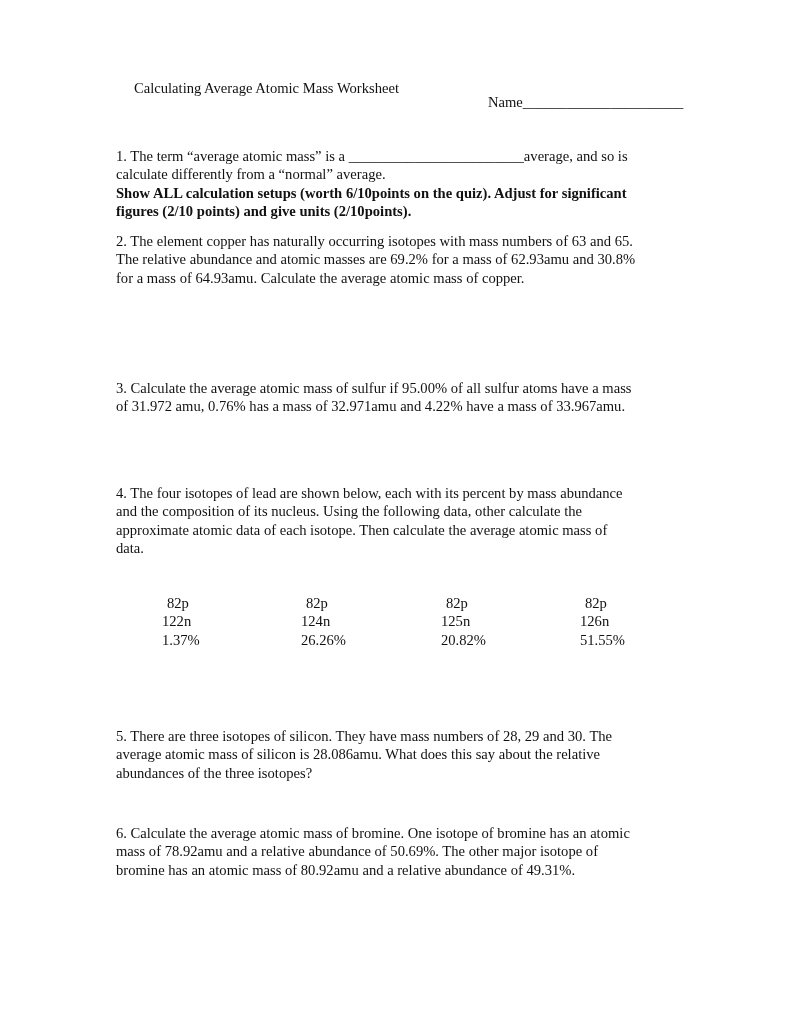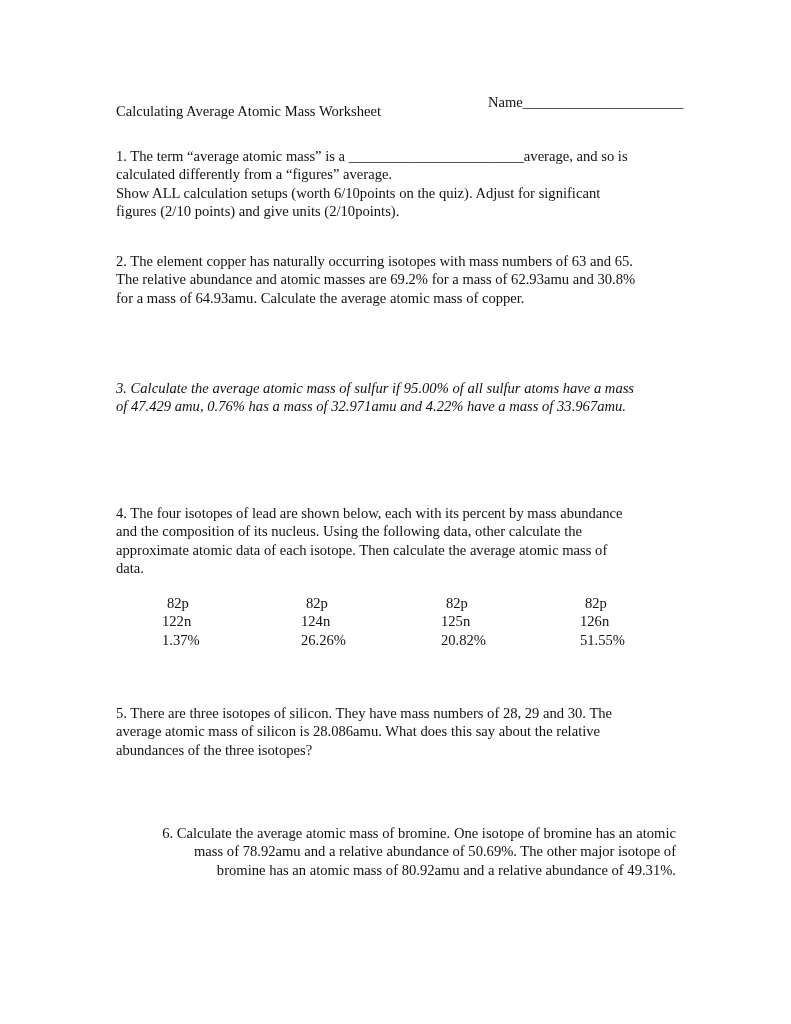--- a/index.html
+++ b/index.html
@@ -1,51 +1,51 @@
 <!DOCTYPE html>
 <html><head>
   <meta charset="utf-8">
   <style>
     html, body { margin: 0; padding: 0; background: #ffffff; }
     body { width: 791px; height: 1024px; position: relative; overflow: hidden;
            font-family: "Liberation Serif", serif; color: #111; font-size: 14.6px; }
     .line { position: absolute; left: 116px; white-space: pre; line-height: 18px; }
-    .bold { font-weight: normal; }
-    .title { top: 102px; }
+    .bold { font-weight: bold; }
+    .title { top: 79px; margin-left: 18px; }
     .name { position: absolute; top: 93px; left: 488px; white-space: pre; line-height: 18px; }
     .q { position: absolute; left: 116px; width: 560px; line-height: 18.3px; }
     .q p { margin: 0; white-space: pre; }
     .iso { position: absolute; line-height: 18.3px; }
     .iso div { white-space: pre; }
   </style>
 </head>
 <body>
 
 <div class="line title">Calculating Average Atomic Mass Worksheet</div>
 <div class="name">Name______________________</div>
 
 <div class="q" style="top:147px;">
   <p>1. The term “average atomic mass” is a ________________________average, and so is</p>
-  <p>calculated differently from a “figures” average.</p>
+  <p>calculate differently from a “normal” average.</p>
   <p class="bold">Show ALL calculation setups (worth 6/10points on the quiz). Adjust for significant</p>
   <p class="bold">figures (2/10 points) and give units (2/10points).</p>
 </div>
 
-<div class="q" style="top:252px;">
+<div class="q" style="top:232px;">
   <p>2. The element copper has naturally occurring isotopes with mass numbers of 63 and 65.</p>
   <p>The relative abundance and atomic masses are 69.2% for a mass of 62.93amu and 30.8%</p>
   <p>for a mass of 64.93amu. Calculate the average atomic mass of copper.</p>
 </div>
 
-<div class="q" style="top:379px;font-style:italic;">
+<div class="q" style="top:379px;">
   <p>3. Calculate the average atomic mass of sulfur if 95.00% of all sulfur atoms have a mass</p>
-  <p>of 47.429 amu, 0.76% has a mass of 32.971amu and 4.22% have a mass of 33.967amu.</p>
+  <p>of 31.972 amu, 0.76% has a mass of 32.971amu and 4.22% have a mass of 33.967amu.</p>
 </div>
 
-<div class="q" style="top:504px;">
+<div class="q" style="top:484px;">
   <p>4. The four isotopes of lead are shown below, each with its percent by mass abundance</p>
   <p>and the composition of its nucleus. Using the following data, other calculate the</p>
   <p>approximate atomic data of each isotope. Then calculate the average atomic mass of</p>
   <p>data.</p>
 </div>
 
 <div class="iso" style="top:594px; left:162px;">
   <div style="padding-left:5px;">82p</div>
   <div>122n</div>
   <div>1.37%</div>
@@ -59,23 +59,23 @@
   <div style="padding-left:5px;">82p</div>
   <div>125n</div>
   <div>20.82%</div>
 </div>
 <div class="iso" style="top:594px; left:580px;">
   <div style="padding-left:5px;">82p</div>
   <div>126n</div>
   <div>51.55%</div>
 </div>
 
-<div class="q" style="top:704px;">
+<div class="q" style="top:727px;">
   <p>5. There are three isotopes of silicon. They have mass numbers of 28, 29 and 30. The</p>
   <p>average atomic mass of silicon is 28.086amu. What does this say about the relative</p>
   <p>abundances of the three isotopes?</p>
 </div>
 
-<div class="q" style="top:824px;text-align:right;">
+<div class="q" style="top:824px;">
   <p>6. Calculate the average atomic mass of bromine. One isotope of bromine has an atomic</p>
   <p>mass of 78.92amu and a relative abundance of 50.69%. The other major isotope of</p>
   <p>bromine has an atomic mass of 80.92amu and a relative abundance of 49.31%.</p>
 </div>
 
 </body></html>

